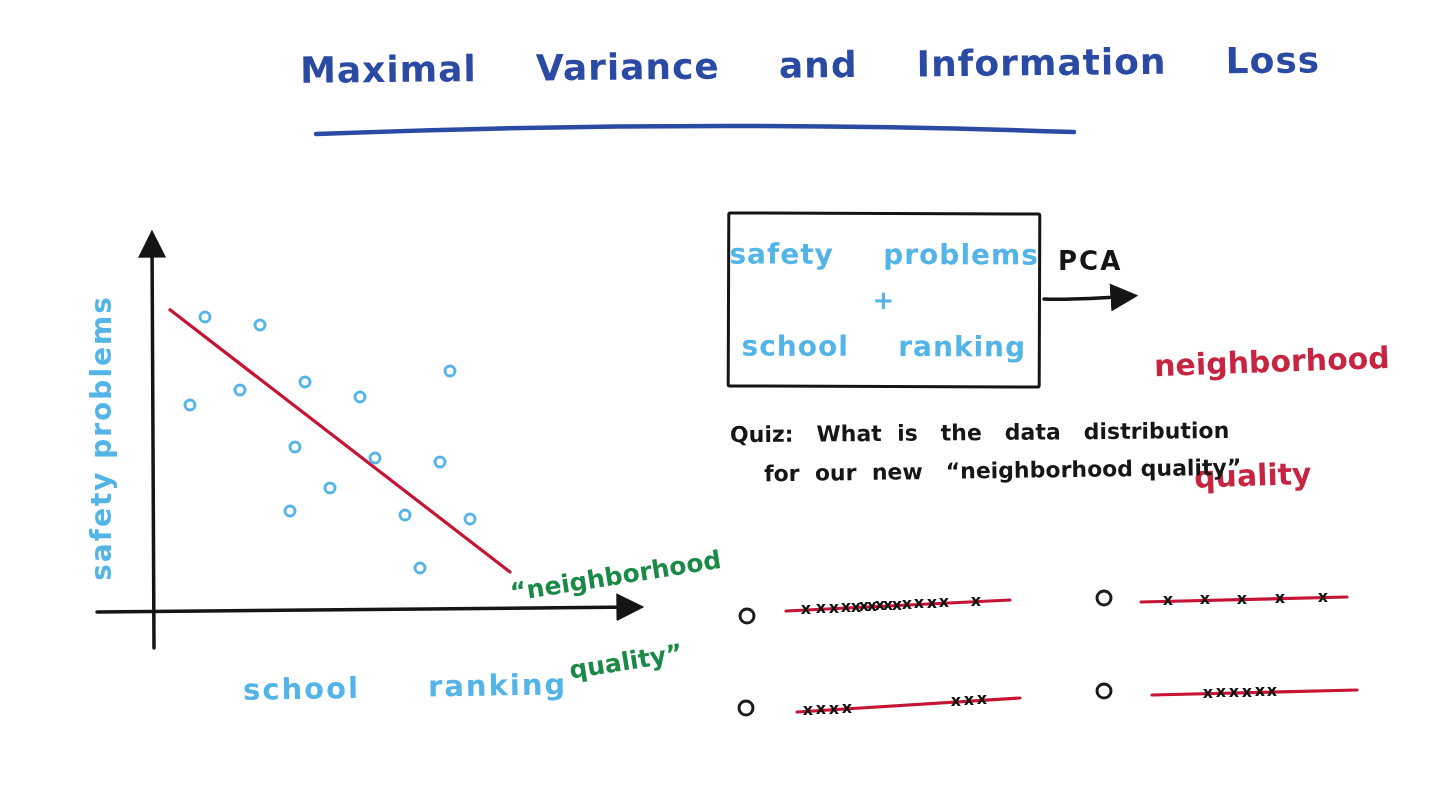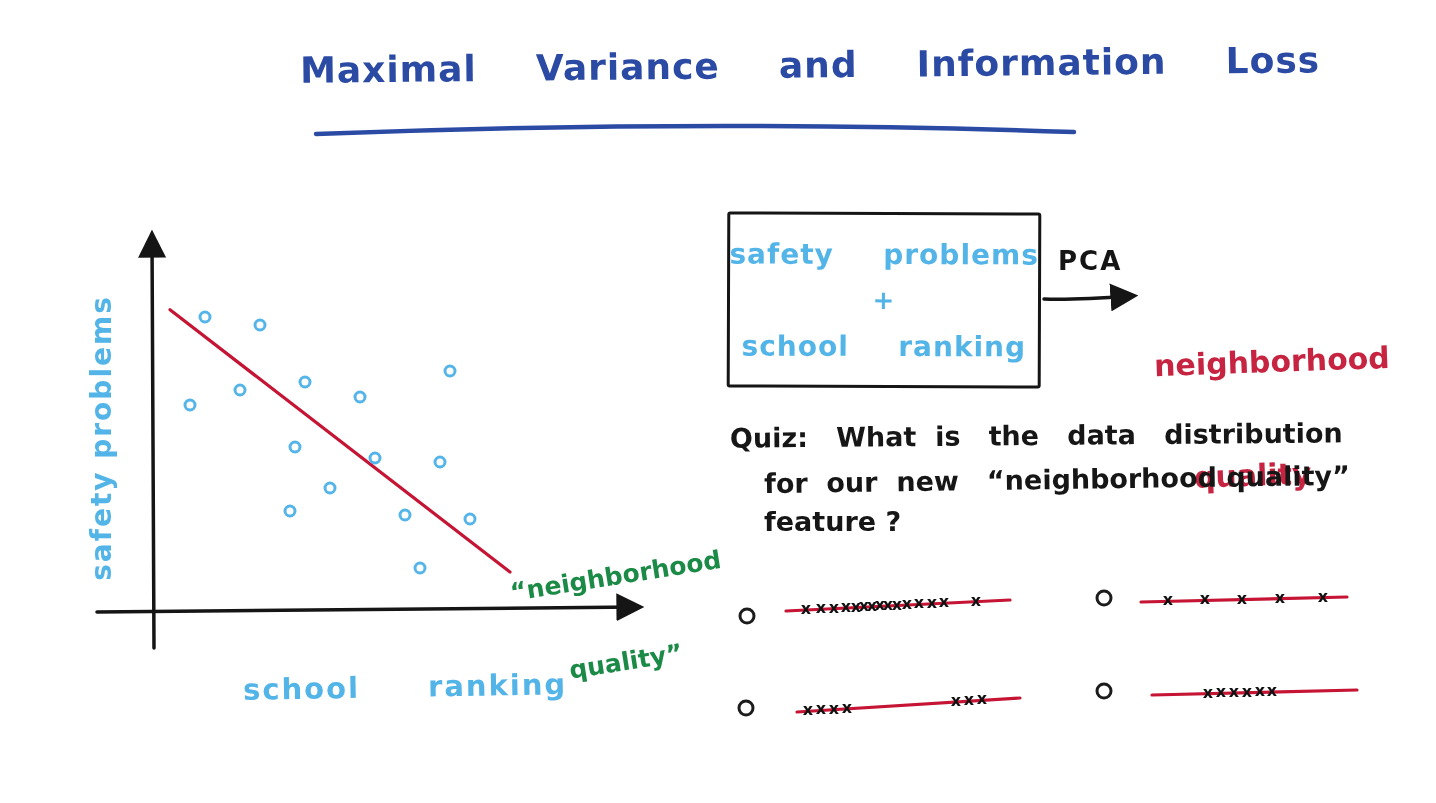--- a/index.html
+++ b/index.html
@@ -30,21 +30,21 @@
   .pca-box .row { color:#53b4e8; font-size:28px; font-weight:bold; letter-spacing:1px; word-spacing:14px; white-space:pre; }
   .pca-box .plus { font-size:26px; }
 
   .pca-label { position:absolute; left:1058px; top:246px; font-size:26px; font-weight:bold;
                color:#151515; letter-spacing:2px; }
 
   .pca-output { position:absolute; left:1156px; top:268px; color:#c62440; font-size:30px; font-weight:bold;
                 transform:rotate(-2deg); line-height:1.25; white-space:pre; }
   .pca-output .l2 { margin-left:36px; }
 
-  .quiz { position:absolute; left:730px; top:420px; color:#161616; font-size:27px; font-weight:bold; }
+  .quiz { position:absolute; left:730px; top:420px; color:#161616; font-size:22px; font-weight:bold; }
   .quiz div { white-space:pre; }
   .quiz .q1 { transform:rotate(-0.5deg); }
   .quiz .q2 { margin-top:13px; margin-left:34px; transform:rotate(-0.8deg); }
   .quiz .q3 { margin-top:11px; margin-left:34px; }
 
   .opt-circle { position:absolute; width:17px; height:17px; border:3px solid #1c1c1c; border-radius:50%;
                 transform:translate(-50%,-50%); background:transparent; cursor:pointer; }
   .mark { position:absolute; transform:translate(-50%,-55%); font-size:16px; font-weight:bold;
           color:#111111; line-height:1; }
 </style>
@@ -109,21 +109,20 @@
   <div class="pca-label">PCA</div>
 
   <div class="pca-output">
     <div class="l1">neighborhood</div>
     <div class="l2">quality</div>
   </div>
 
   <div class="quiz">
     <div class="q1">Quiz:   What  is   the   data   distribution</div>
     <div class="q2">for  our  new   “neighborhood quality”</div>
-    <div class="q3">feature ?</div>
   </div>
 
   <div>
       <div class="opt-circle" style="left: 747px; top: 616px;"></div>
       <span class="mark" style="left: 806px; top: 610.018px;">x</span>
       <span class="mark" style="left: 821px; top: 609.281px;">x</span>
       <span class="mark" style="left: 834px; top: 608.643px;">x</span>
       <span class="mark" style="left: 846px; top: 608.054px;">x</span>
       <span class="mark" style="left: 856px; top: 607.562px;">x</span>
       <span class="mark" style="left: 864px; top: 607.17px;">x</span>

